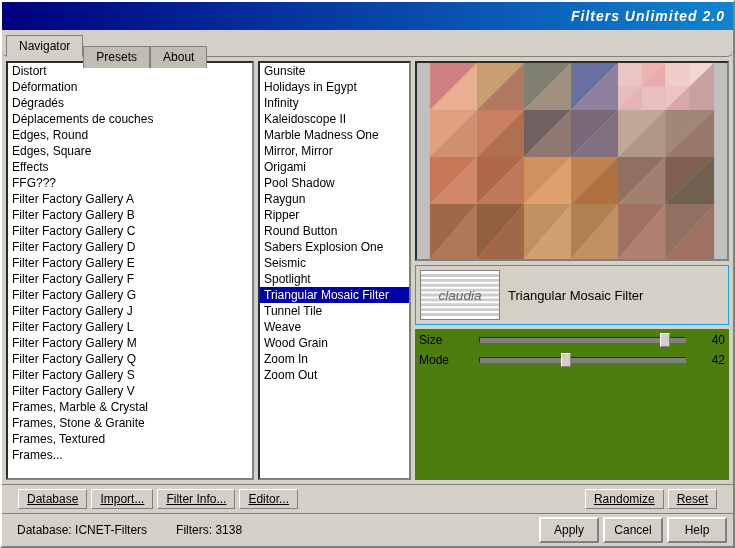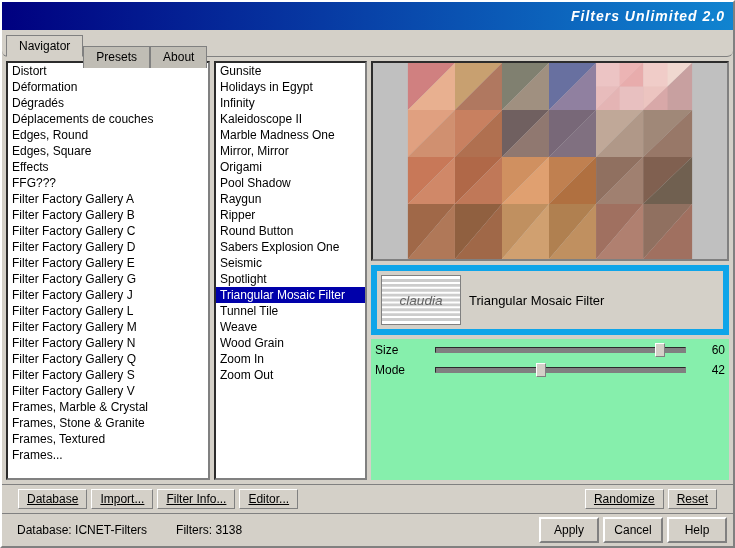--- a/index.html
+++ b/index.html
@@ -72,21 +72,21 @@
 
     .main-content {
       display: flex;
       flex: 1;
       overflow: hidden;
       padding: 4px;
       gap: 4px;
     }
 
     .left-panel {
-      width: 204px;
+      width: 248px;
       border: 2px inset #808080;
       background: white;
       overflow-y: auto;
       overflow-x: hidden;
     }
 
     .left-panel::-webkit-scrollbar { width: 16px; }
     .left-panel::-webkit-scrollbar-track { background: #d4d0c8; }
     .left-panel::-webkit-scrollbar-thumb { background: #c0bdb5; border: 1px solid #808080; }
 
@@ -119,21 +119,21 @@
 
     .preview-area {
       height: 200px;
       background: #c0c0c0;
       border: 2px inset #808080;
       position: relative;
       overflow: hidden;
     }
 
     .filter-info-panel {
-      border: 6px solid #0ea5e9;
+      border: 1px solid #0ea5e9;
       background: #d4d0c8;
       padding: 4px;
       display: flex;
       align-items: center;
       gap: 8px;
     }
 
     .filter-thumbnail {
       width: 80px;
       height: 50px;
@@ -146,21 +146,21 @@
       justify-content: center;
     }
 
     .filter-name-label {
       font-size: 13px;
       font-weight: normal;
     }
 
     .sliders-panel {
       flex: 1;
-      background: #86efac;
+      background: #4d7c0f;
       padding: 4px;
     }
 
     .slider-row {
       display: flex;
       align-items: center;
       margin-bottom: 6px;
     }
 
     .slider-label {
@@ -290,25 +290,25 @@
       <div class="list-item">Déplacements de couches</div>
       <div class="list-item">Edges, Round</div>
       <div class="list-item">Edges, Square</div>
       <div class="list-item">Effects</div>
       <div class="list-item">FFG???</div>
       <div class="list-item">Filter Factory Gallery A</div>
       <div class="list-item">Filter Factory Gallery B</div>
       <div class="list-item">Filter Factory Gallery C</div>
       <div class="list-item">Filter Factory Gallery D</div>
       <div class="list-item">Filter Factory Gallery E</div>
+      <div class="list-item">Filter Factory Gallery F</div>
       <div class="list-item">Filter Factory Gallery G</div>
       <div class="list-item">Filter Factory Gallery J</div>
       <div class="list-item">Filter Factory Gallery L</div>
       <div class="list-item">Filter Factory Gallery M</div>
-      <div class="list-item">Filter Factory Gallery N</div>
       <div class="list-item">Filter Factory Gallery Q</div>
       <div class="list-item">Filter Factory Gallery S</div>
       <div class="list-item">Filter Factory Gallery V</div>
       <div class="list-item">Frames, Marble &amp; Crystal</div>
       <div class="list-item">Frames, Stone &amp; Granite</div>
       <div class="list-item">Frames, Textured</div>
       <div class="list-item">Frames...</div>
     </div>
 
     <div class="middle-panel">
@@ -427,21 +427,21 @@
         </div>
         <span class="filter-name-label">Triangular Mosaic Filter</span>
       </div>
 
       <div class="sliders-panel">
         <div class="slider-row">
           <span class="slider-label">Size</span>
           <div class="slider-track">
             <div class="slider-thumb" style="left: calc(90% - 5px);"></div>
           </div>
-          <span class="slider-value">60</span>
+          <span class="slider-value">40</span>
         </div>
         <div class="slider-row">
           <span class="slider-label">Mode</span>
           <div class="slider-track">
             <div class="slider-thumb" style="left: calc(42% - 5px);"></div>
           </div>
           <span class="slider-value">42</span>
         </div>
       </div>
     </div>

